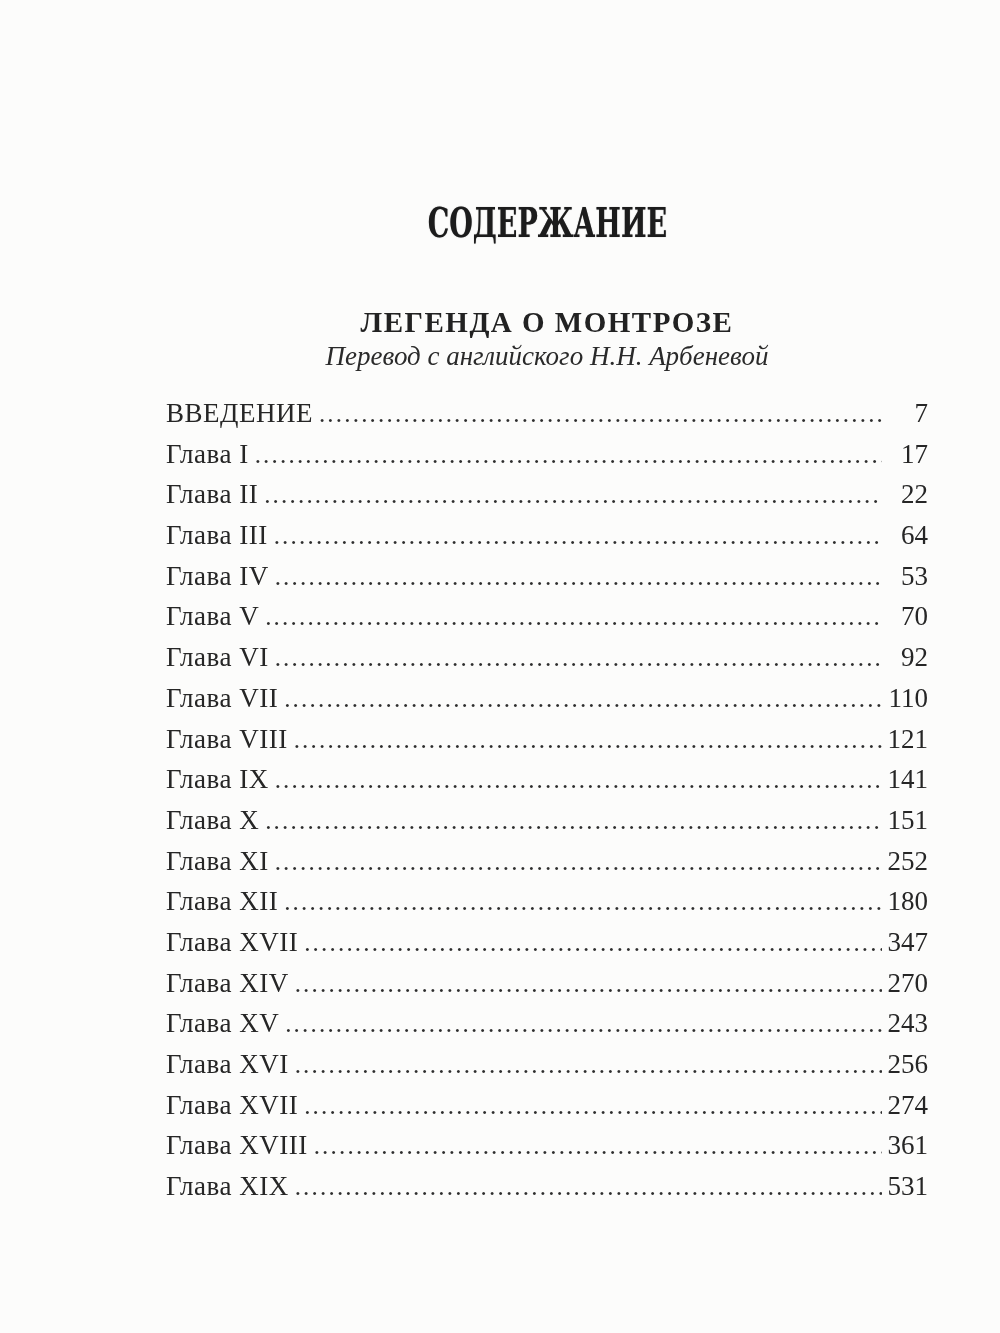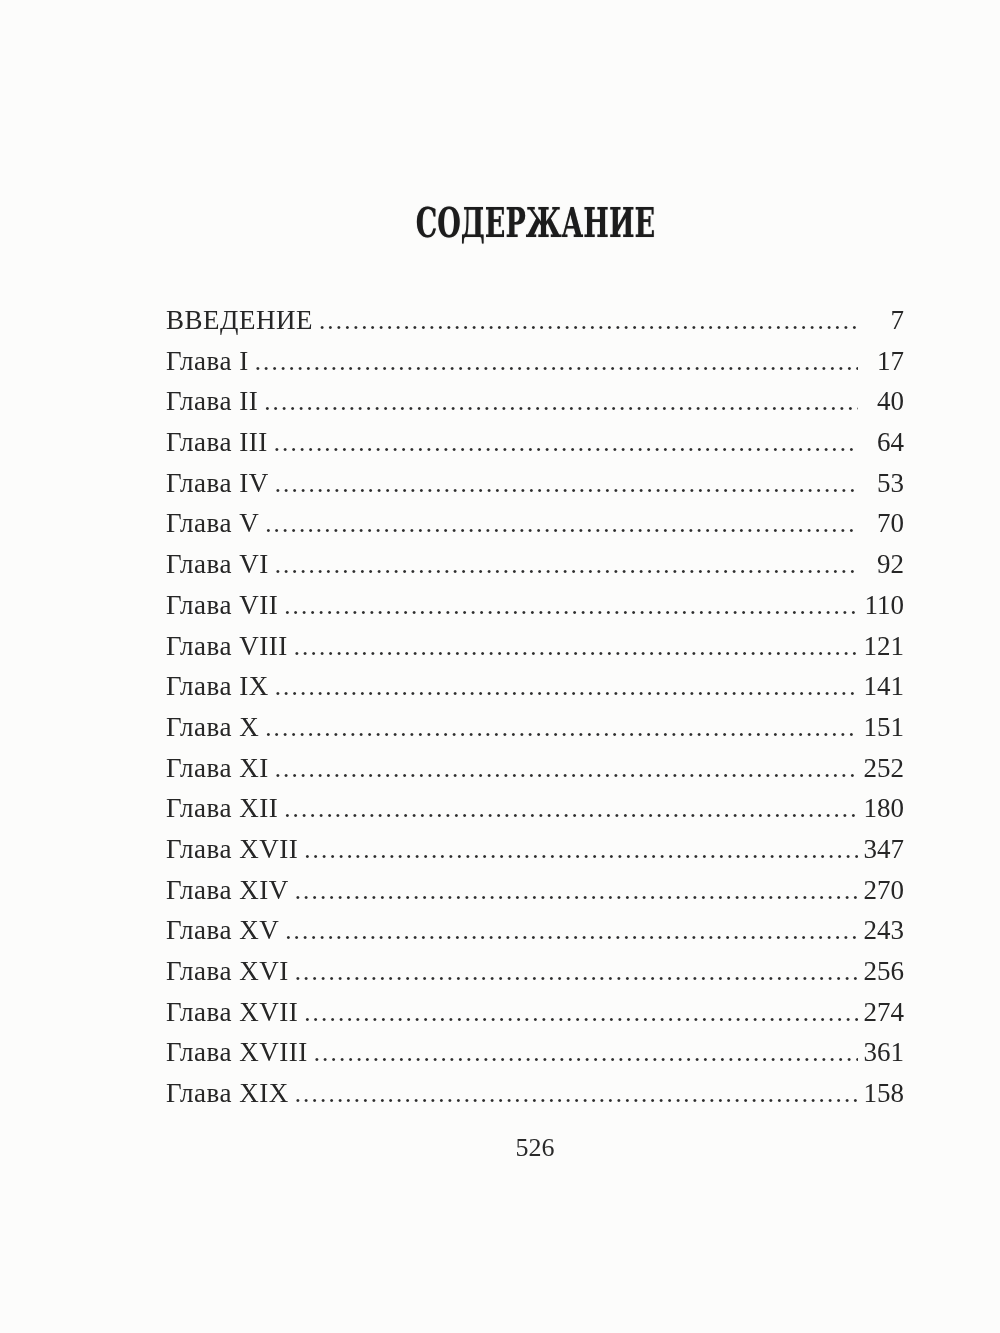--- a/index.html
+++ b/index.html
@@ -15,21 +15,21 @@
     overflow: hidden;
   }
   .book-page {
     position: relative;
     width: 1000px;
     height: 1333px;
     background:
       radial-gradient(ellipse 140% 120% at 50% 45%, rgba(255,255,255,0) 70%, rgba(190,190,188,0.18) 100%),
       #fcfcfb;
     box-sizing: border-box;
-    padding: 203px 96px 0 166px;
+    padding: 203px 72px 0 166px;
   }
   .page-title {
     text-align: center;
     height: 42px;
     line-height: 40px;
     margin: 0 0 60px 0;
   }
   .page-title .condensed {
     display: inline-block;
     font-family: "DejaVu Serif", serif;
@@ -99,38 +99,42 @@
 </style>
 </head>
 <body>
 
 <div class="book-page">
 
   <h1 class="page-title">
     <span class="condensed">СОДЕРЖАНИЕ</span>
   </h1>
 
+  <div class="section-head">
+    <div class="section-title">ЛЕГЕНДА О МОНТРОЗЕ</div>
+    <div class="section-subtitle">Перевод с английского Н.Н. Арбеневой</div>
+  </div>
 
   <div class="toc-list" id="toc-list">
     <div class="toc-row">
       <span class="toc-label">ВВЕДЕНИЕ</span>
       <span class="dot-leader">........................................................................................................................................................................................................</span>
       <span class="toc-page">7</span>
     </div>
 
     <div class="toc-row">
       <span class="toc-label">Глава I</span>
       <span class="dot-leader">........................................................................................................................................................................................................</span>
       <span class="toc-page">17</span>
     </div>
 
     <div class="toc-row">
       <span class="toc-label">Глава II</span>
       <span class="dot-leader">........................................................................................................................................................................................................</span>
-      <span class="toc-page">40</span>
+      <span class="toc-page">22</span>
     </div>
 
     <div class="toc-row">
       <span class="toc-label">Глава III</span>
       <span class="dot-leader">........................................................................................................................................................................................................</span>
       <span class="toc-page">64</span>
     </div>
 
     <div class="toc-row">
       <span class="toc-label">Глава IV</span>
@@ -218,19 +222,18 @@
 
     <div class="toc-row">
       <span class="toc-label">Глава XVIII</span>
       <span class="dot-leader">........................................................................................................................................................................................................</span>
       <span class="toc-page">361</span>
     </div>
 
     <div class="toc-row">
       <span class="toc-label">Глава XIX</span>
       <span class="dot-leader">........................................................................................................................................................................................................</span>
-      <span class="toc-page">158</span>
+      <span class="toc-page">531</span>
     </div>
   </div>
 
-  <div class="page-footer">526</div>
 
 </div>
 
 </body></html>

